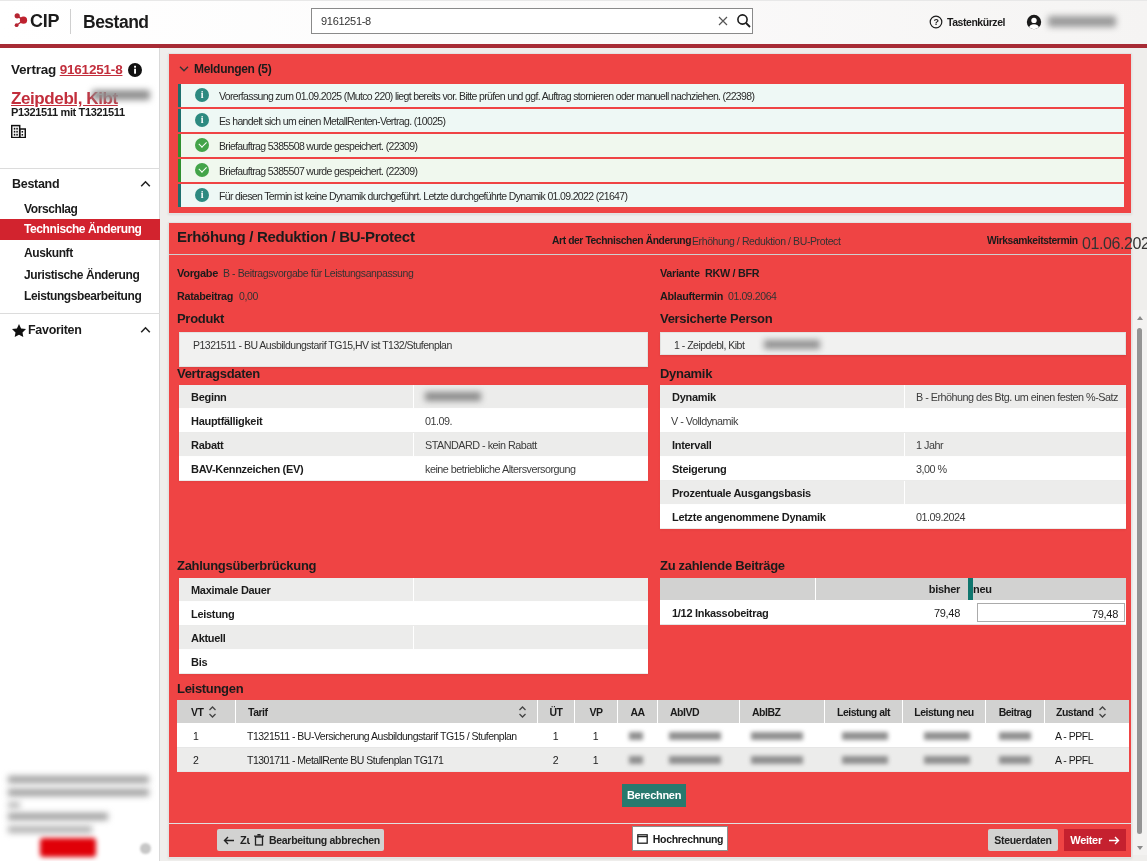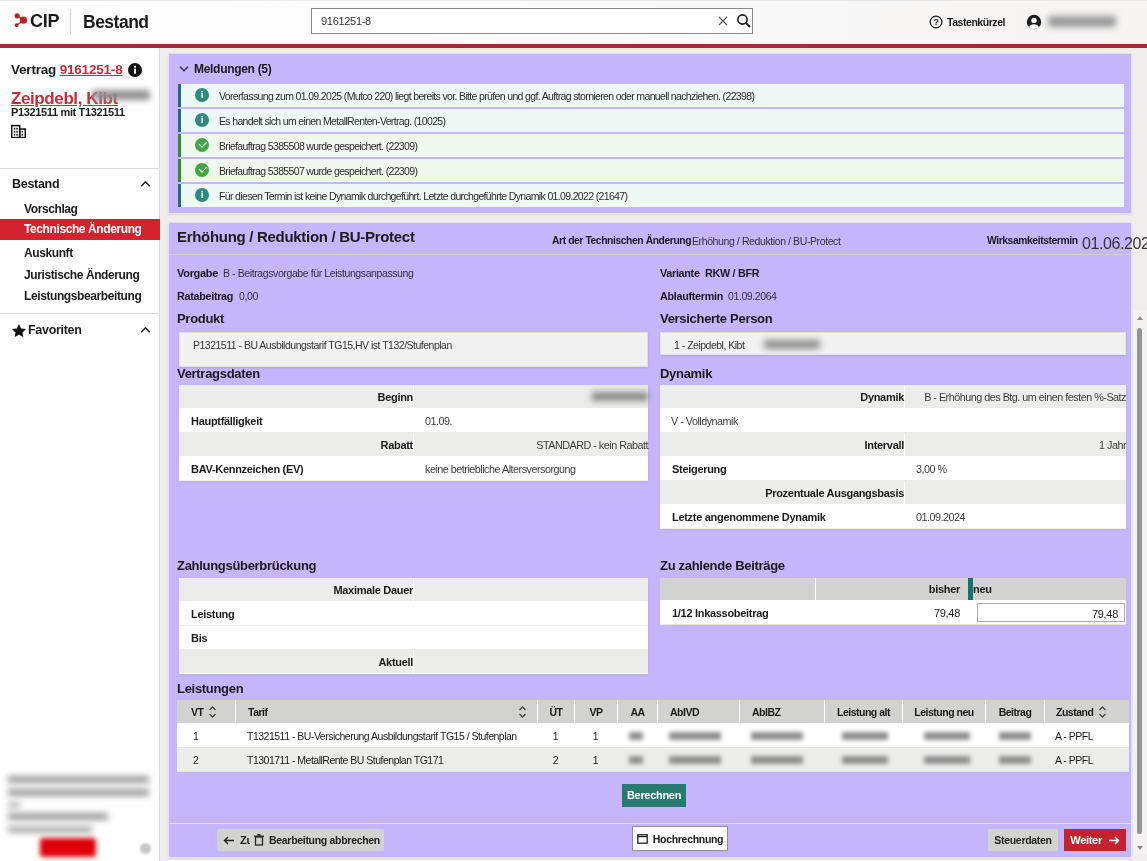--- a/index.html
+++ b/index.html
@@ -8,37 +8,37 @@
 #root { position:relative; width:1147px; height:861px; }
 .abs { position:absolute; white-space:nowrap; }
 .bold { font-weight:bold; }
 .blur { filter:blur(3px); }
 
 #header { left:0; top:0; width:1147px; height:44px; background:linear-gradient(90deg,#ffffff 0%,#fbfafa 55%,#f5f4f3 100%); border-top:1px solid #e8e8e8; }
 #redline { left:0; top:44px; width:1147px; height:4px; background:#a72b35; }
 
 #sidebar { left:0; top:48px; width:160px; height:813px; background:#fff; border-right:1px solid #d9d9d9; }
 
-.panel { background:#c4b5fd; border:1px solid #e3e3e2; box-shadow:0 1px 2px rgba(0,0,0,0.08); }
+.panel { background:#ef4444; border:1px solid #e3e3e2; box-shadow:0 1px 2px rgba(0,0,0,0.08); }
 
 .msg { position:absolute; left:9px; width:946px; height:23px; }
 .msg.info { background:#eef8f5; border-left:3px solid #1d6f6d; }
 .msg.ok { background:#f0f8ee; border-left:3px solid #2f8f2f; }
 .msg .mtxt { position:absolute; left:38px; top:6px; font-size:10.5px; letter-spacing:-0.65px; color:#2b2b2b; }
 .msg.info::before, .msg.ok::before { content:""; position:absolute; left:14px; top:4px; width:14px; height:14px; border-radius:50%; }
 .msg.info::before { background:#2d8a80; }
 .msg.ok::before { background:#43a449; }
 .msg.info::after { content:"i"; position:absolute; left:14px; top:4px; width:14px; height:14px; color:#fff;
   font-size:10px; font-weight:bold; text-align:center; line-height:14px; font-family:"Liberation Serif",serif; }
 .msg.ok::after { content:""; position:absolute; left:18px; top:7px; width:6px; height:3.5px;
   border-left:1.8px solid #fff; border-bottom:1.8px solid #fff; transform:rotate(-45deg); }
 
 .gbox { background:#f1f1f0; border:1px solid #e2e2e1; box-shadow:0 1px 2px rgba(0,0,0,0.1); font-size:10.5px; letter-spacing:-0.5px; white-space:nowrap; color:#333; }
 .trow { display:flex; height:24px; white-space:nowrap; border-bottom:1px solid #ececeb; background:#fff; box-shadow:0 1px 2px rgba(0,0,0,0.06); }
-.trow.odd { background:#ececeb; border-bottom:1px solid #fff;text-align:right; }
+.trow.odd { background:#ececeb; border-bottom:1px solid #fff; }
 .trow.odd .tl { border-right:1px solid #fff; }
 .trow .tl { font-weight:bold; font-size:11px; letter-spacing:-0.3px; padding:6px 0 0 12px; }
 .trow .tv { font-size:10.8px; letter-spacing:-0.5px; padding:6px 0 0 11px; flex:1; overflow:visible; color:#3c3c3c; }
 .btn-gray { height:22px; background:#d2d2d1; color:#222; font-size:11px; font-weight:bold; text-align:center; line-height:22px; border-radius:2px; }
 
 .lrow { display:flex; height:24px; background:#fff; border-bottom:1px solid #e6e6e6; }
 .lrow.lhead { background:#d2d2d1; border-bottom:1px solid #fff; }
 .lrow.lhead .lc { font-weight:bold; border-left:1px solid #fff; }
 .lrow.lhead .lc:first-child { border-left:none; }
 .lrow.odd2 { background:#ececeb; }
@@ -239,26 +239,26 @@
     <div class="abs bold" style="left:8px; top:335px; font-size:13px;">Zahlungsüberbrückung</div>
     <div class="abs" style="left:10px; top:355px; width:469px;">
       <div class="trow odd">
           <div class="tl" style="width:235px;">Maximale Dauer</div>
           <div class="tv"></div>
         </div>
       <div class="trow">
           <div class="tl" style="width:235px;">Leistung</div>
           <div class="tv"></div>
         </div>
+      <div class="trow odd">
+          <div class="tl" style="width:235px;">Aktuell</div>
+          <div class="tv"></div>
+        </div>
       <div class="trow">
           <div class="tl" style="width:235px;">Bis</div>
-          <div class="tv"></div>
-        </div>
-      <div class="trow odd">
-          <div class="tl" style="width:235px;">Aktuell</div>
           <div class="tv"></div>
         </div>
     </div>
 
     <div class="abs bold" style="left:491px; top:335px; font-size:13px;">Zu zahlende Beiträge</div>
     <div class="abs" style="left:491px; top:355px; width:466px;">
       <div style="display:flex; height:23px; background:#d2d2d1; border-bottom:1px solid #fff;">
         <div style="width:155px;"></div>
         <div class="bold" style="width:153px; border-left:1px solid #fff; text-align:right; padding:5px 8px 0 0; font-size:11px;">bisher</div>
         <div class="bold" style="width:158px; border-left:5px solid #0f766e; text-align:left; padding:5px 8px 0 0; font-size:11px;">neu</div>

